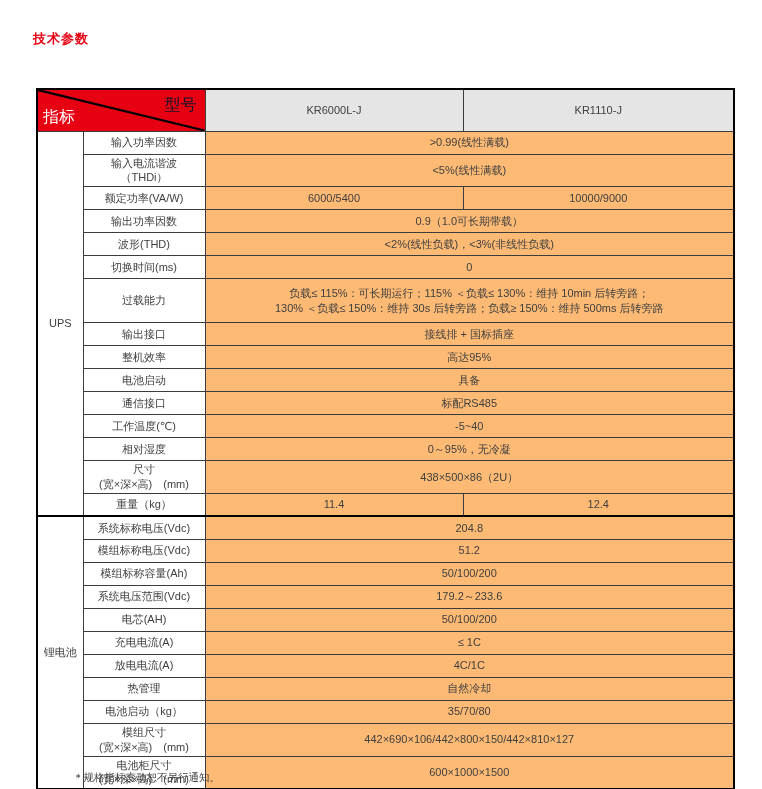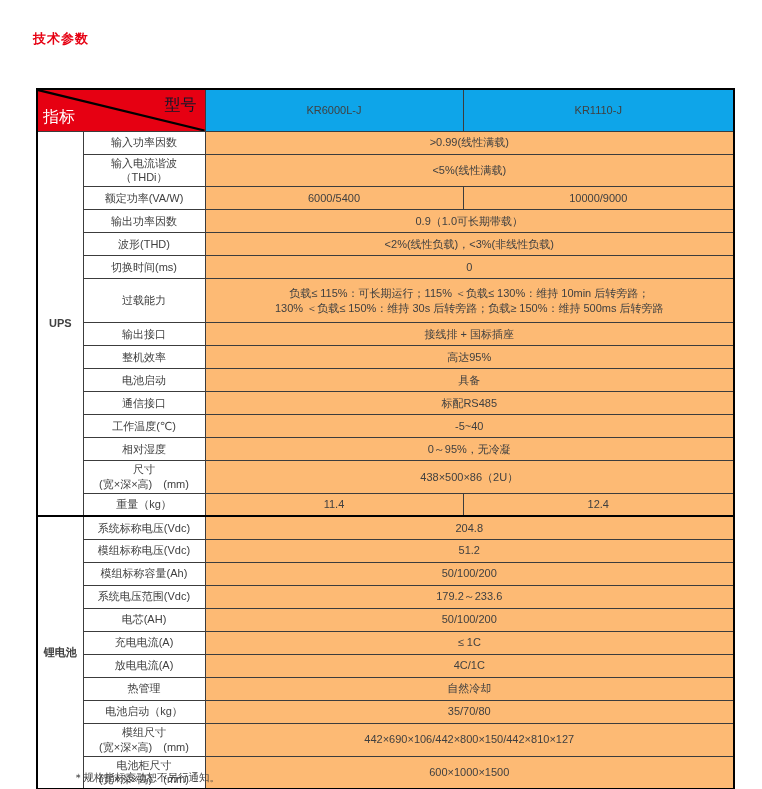--- a/index.html
+++ b/index.html
@@ -32,30 +32,30 @@
   td.corner-cell .corner-svg{position:absolute;left:0;top:0;width:100%;height:100%;}
   .corner-model{
     position:absolute;top:4px;right:8px;
     color:#0f172a;font-size:16px;font-weight:500;
   }
   .corner-indicator{
     position:absolute;bottom:3px;left:5px;
     color:#fff;font-size:16px;font-weight:500;
   }
   td.model-cell{
-    background:#0ea5e9;color:#ffffff;
+    background:#e5e5e5;color:#ffffff;
     font-size:12.5px;font-weight:500;border:1px solid #000;
   }
   
   tr.h-std{height:23px;}
   tr.h-tall{height:44px;}
   tr.h-dim{height:29px;}
   tr.section-start td{border-top:2px solid #000;}
   td.section-cell{
-    font-weight:bold;font-size:12px;color:#1f1f1f;background:#fff;margin-top:36px;
+    font-weight:normal;font-size:12px;color:#1f1f1f;background:#fff;margin-top:36px;
   }
   td.label-cell{background:#fff;margin-top:35px;}
   td.value-cell{background:#fdba74;}
   .footnote{
     position:absolute;left:36px;top:771px;
     font-size:10.5px;color:#3c3c3c;padding-left:37px;
   }
 </style>
 </head>
 <body>

